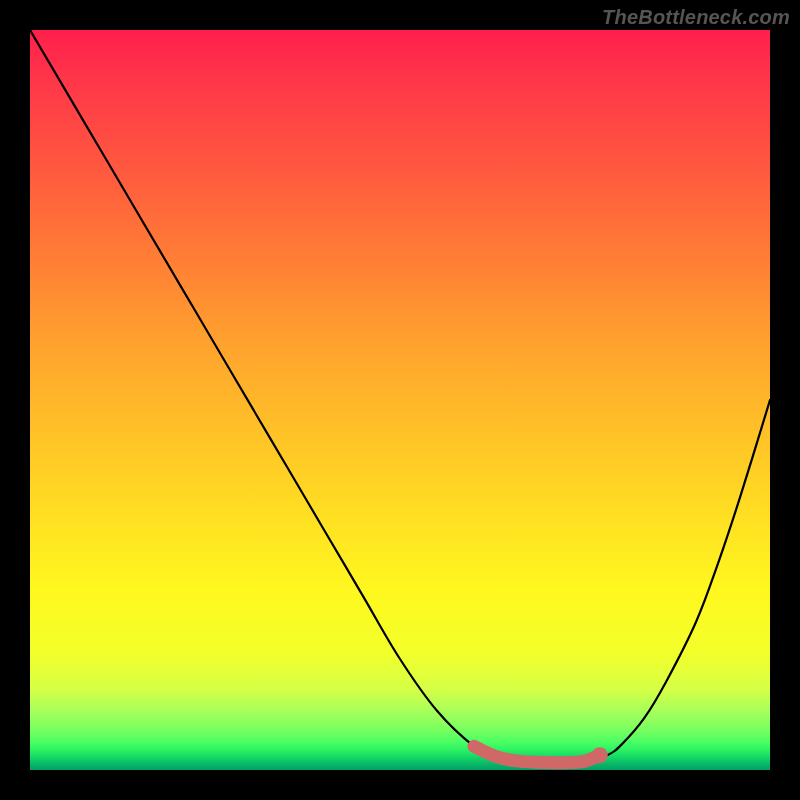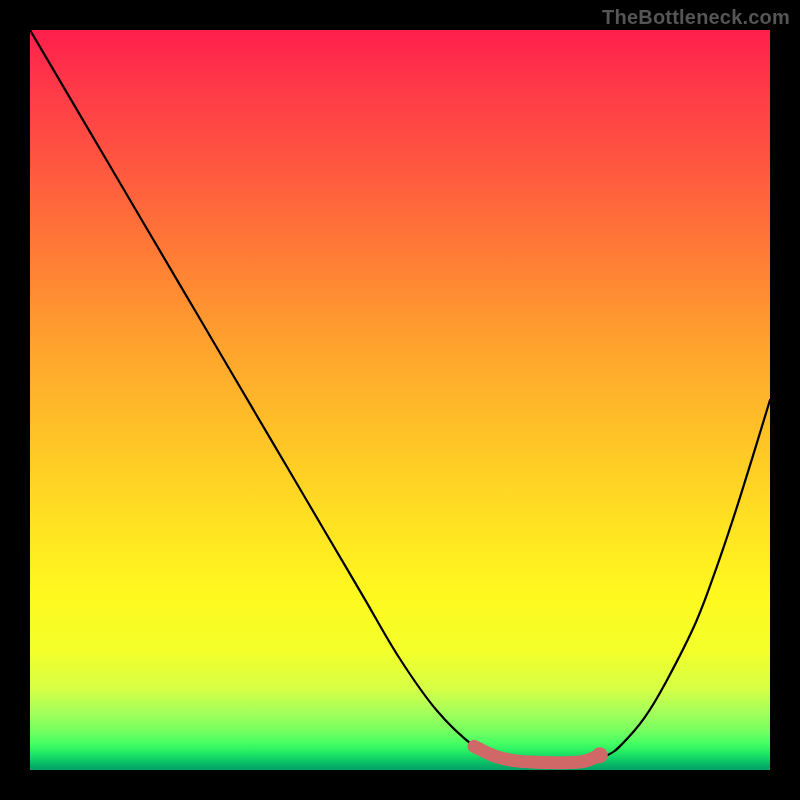--- a/index.html
+++ b/index.html
@@ -9,20 +9,21 @@
     height: 800px;
     background: #000;
     overflow: hidden;
     font-family: Arial, Helvetica, sans-serif;
   }
   .outer {
     position: relative;
     width: 800px;
     height: 736px;
     background: #000;
+    font-style: italic;
   }
   .plot-area {
     position: absolute;
     left: 30px;
     top: 30px;
     width: 740px;
     height: 740px;
     
     background: linear-gradient(to bottom,
       #ff1f4c 0%,

